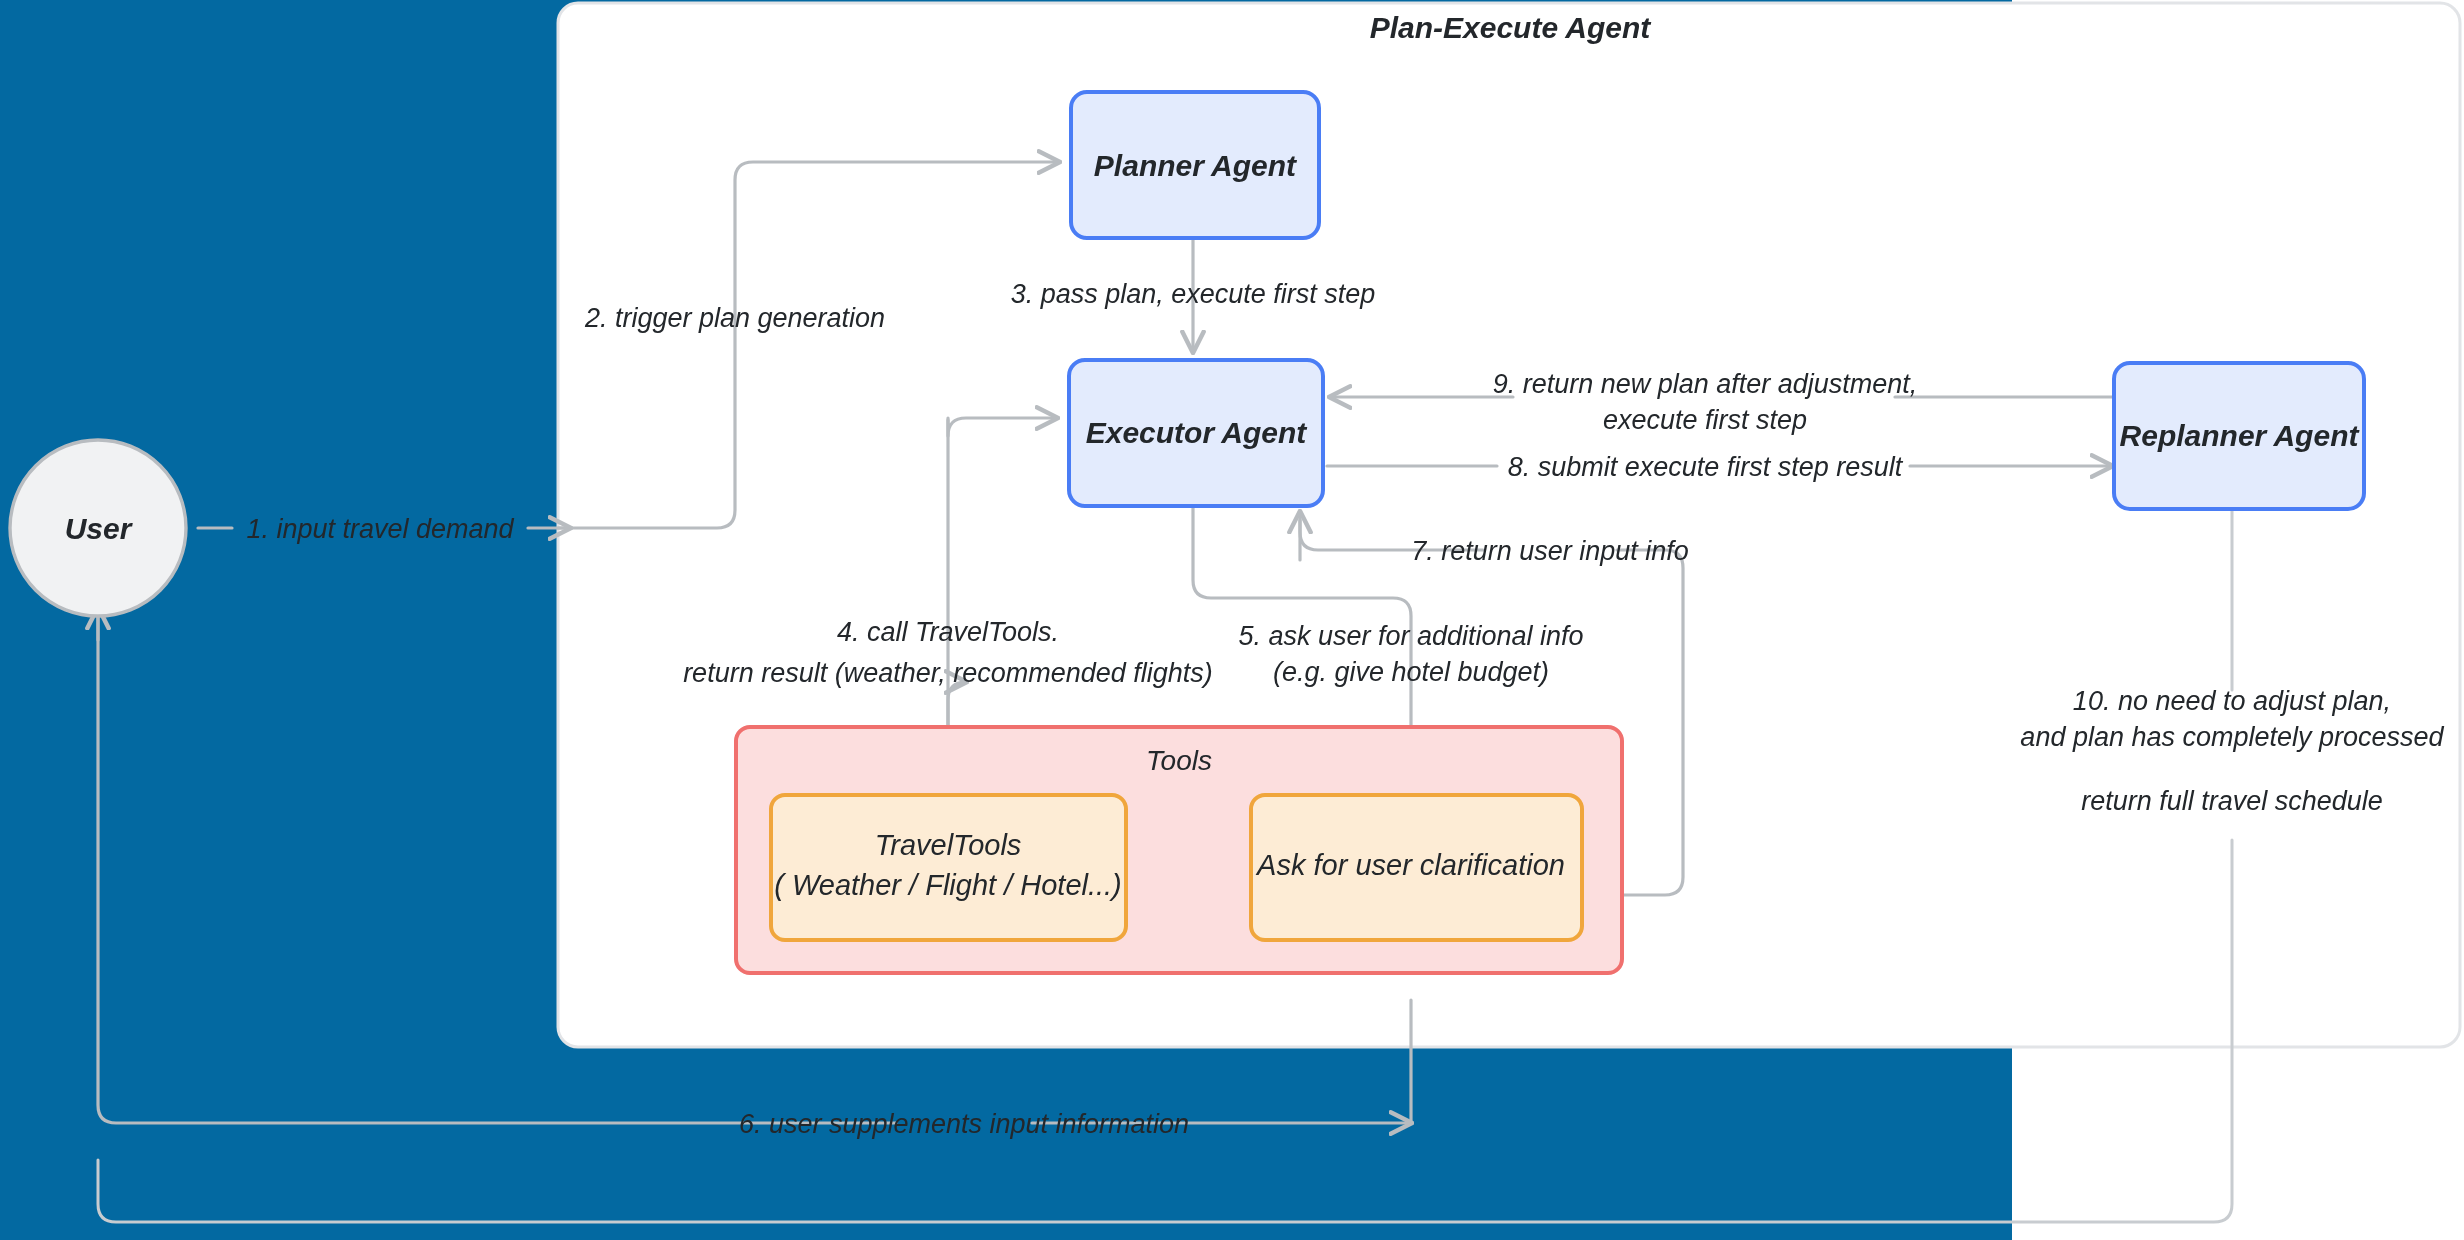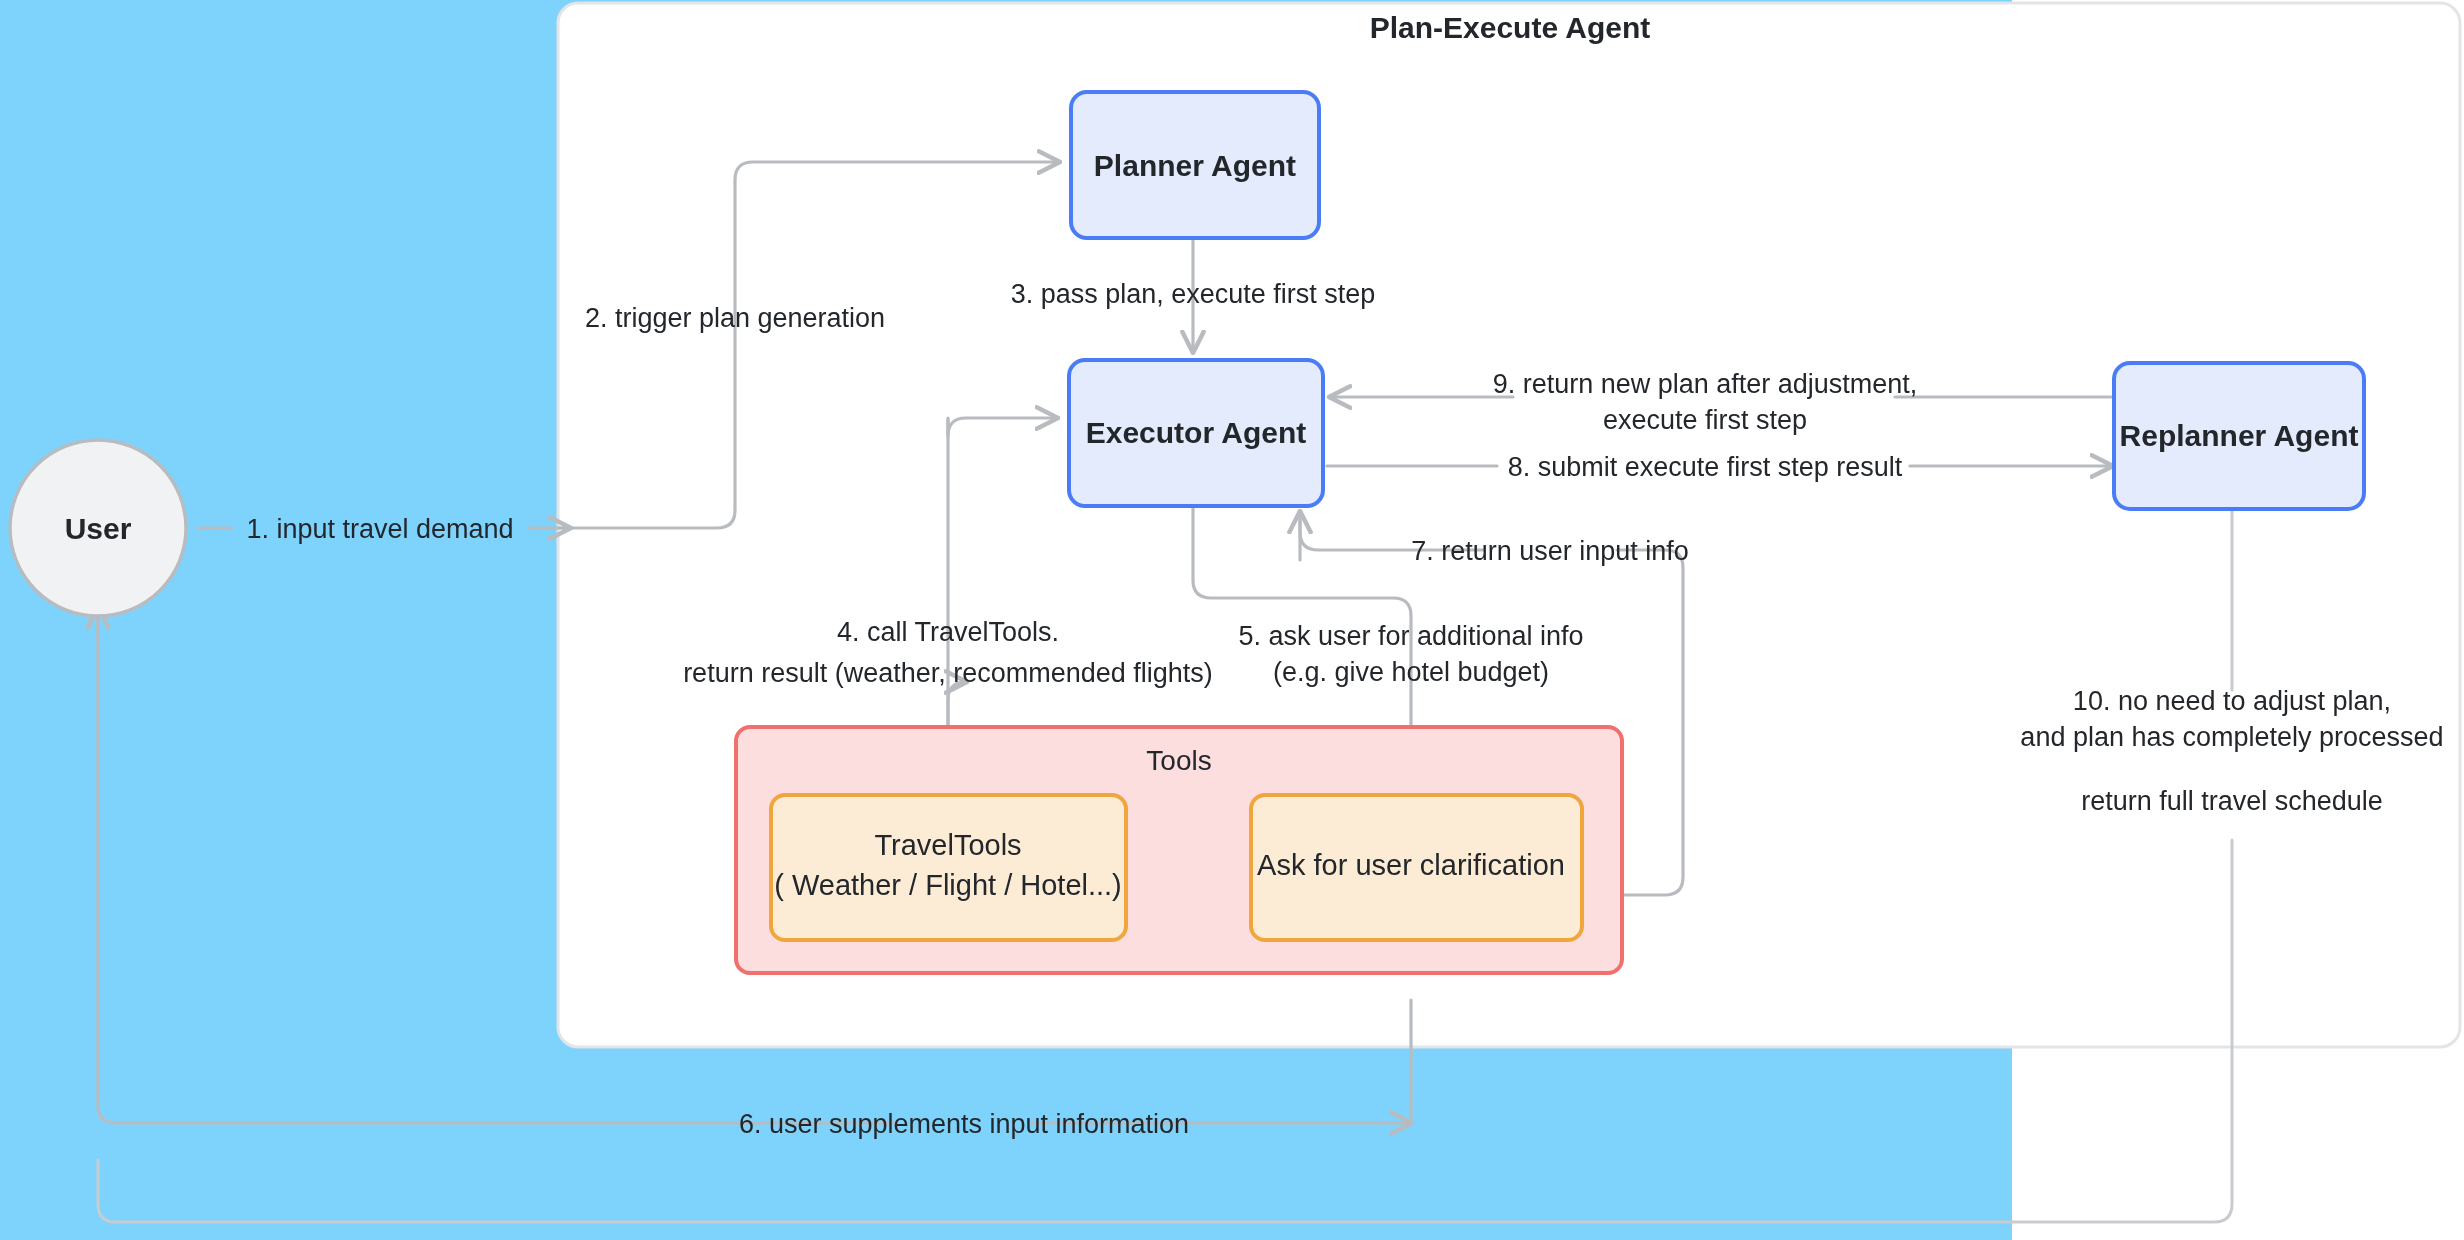--- a/index.html
+++ b/index.html
@@ -1,21 +1,21 @@
 <!DOCTYPE html>
 <html><head>
 <meta charset="utf-8">
 <style>
   html,body{margin:0;padding:0;background:#ffffff;}
   body{
     font-family:"Liberation Sans", sans-serif;
     width:2464px;height:1240px;overflow:hidden;
     -webkit-font-smoothing:antialiased;
   }
-  #stage{position:relative;width:2012px;height:1240px;background:#7dd3fc;}
+  #stage{position:relative;width:2012px;height:1240px;background:#0369a1;font-style:italic;}
   svg#flow{position:absolute;left:0;top:0;width:2464px;height:1240px;}
 
   .edge{fill:none;stroke:#b8bcc0;stroke-width:3.2;stroke-linecap:round;stroke-linejoin:round;}
   .edge-thin{fill:none;stroke:#c8ccd0;stroke-width:3;stroke-linecap:round;stroke-linejoin:round;}
 
   .grp-box{fill:#ffffff;stroke:#e2e4e7;stroke-width:3;}
   .tools-box{fill:#fcdede;stroke:#f0706e;stroke-width:4;}
   .agent-box{fill:#e3ebfd;stroke:#4a7df5;stroke-width:4;}
   .tool-box{fill:#fdecd5;stroke:#f0a63c;stroke-width:4;}
   .user-circle{fill:#f1f2f3;stroke:#b8bcc0;stroke-width:3.4;}

